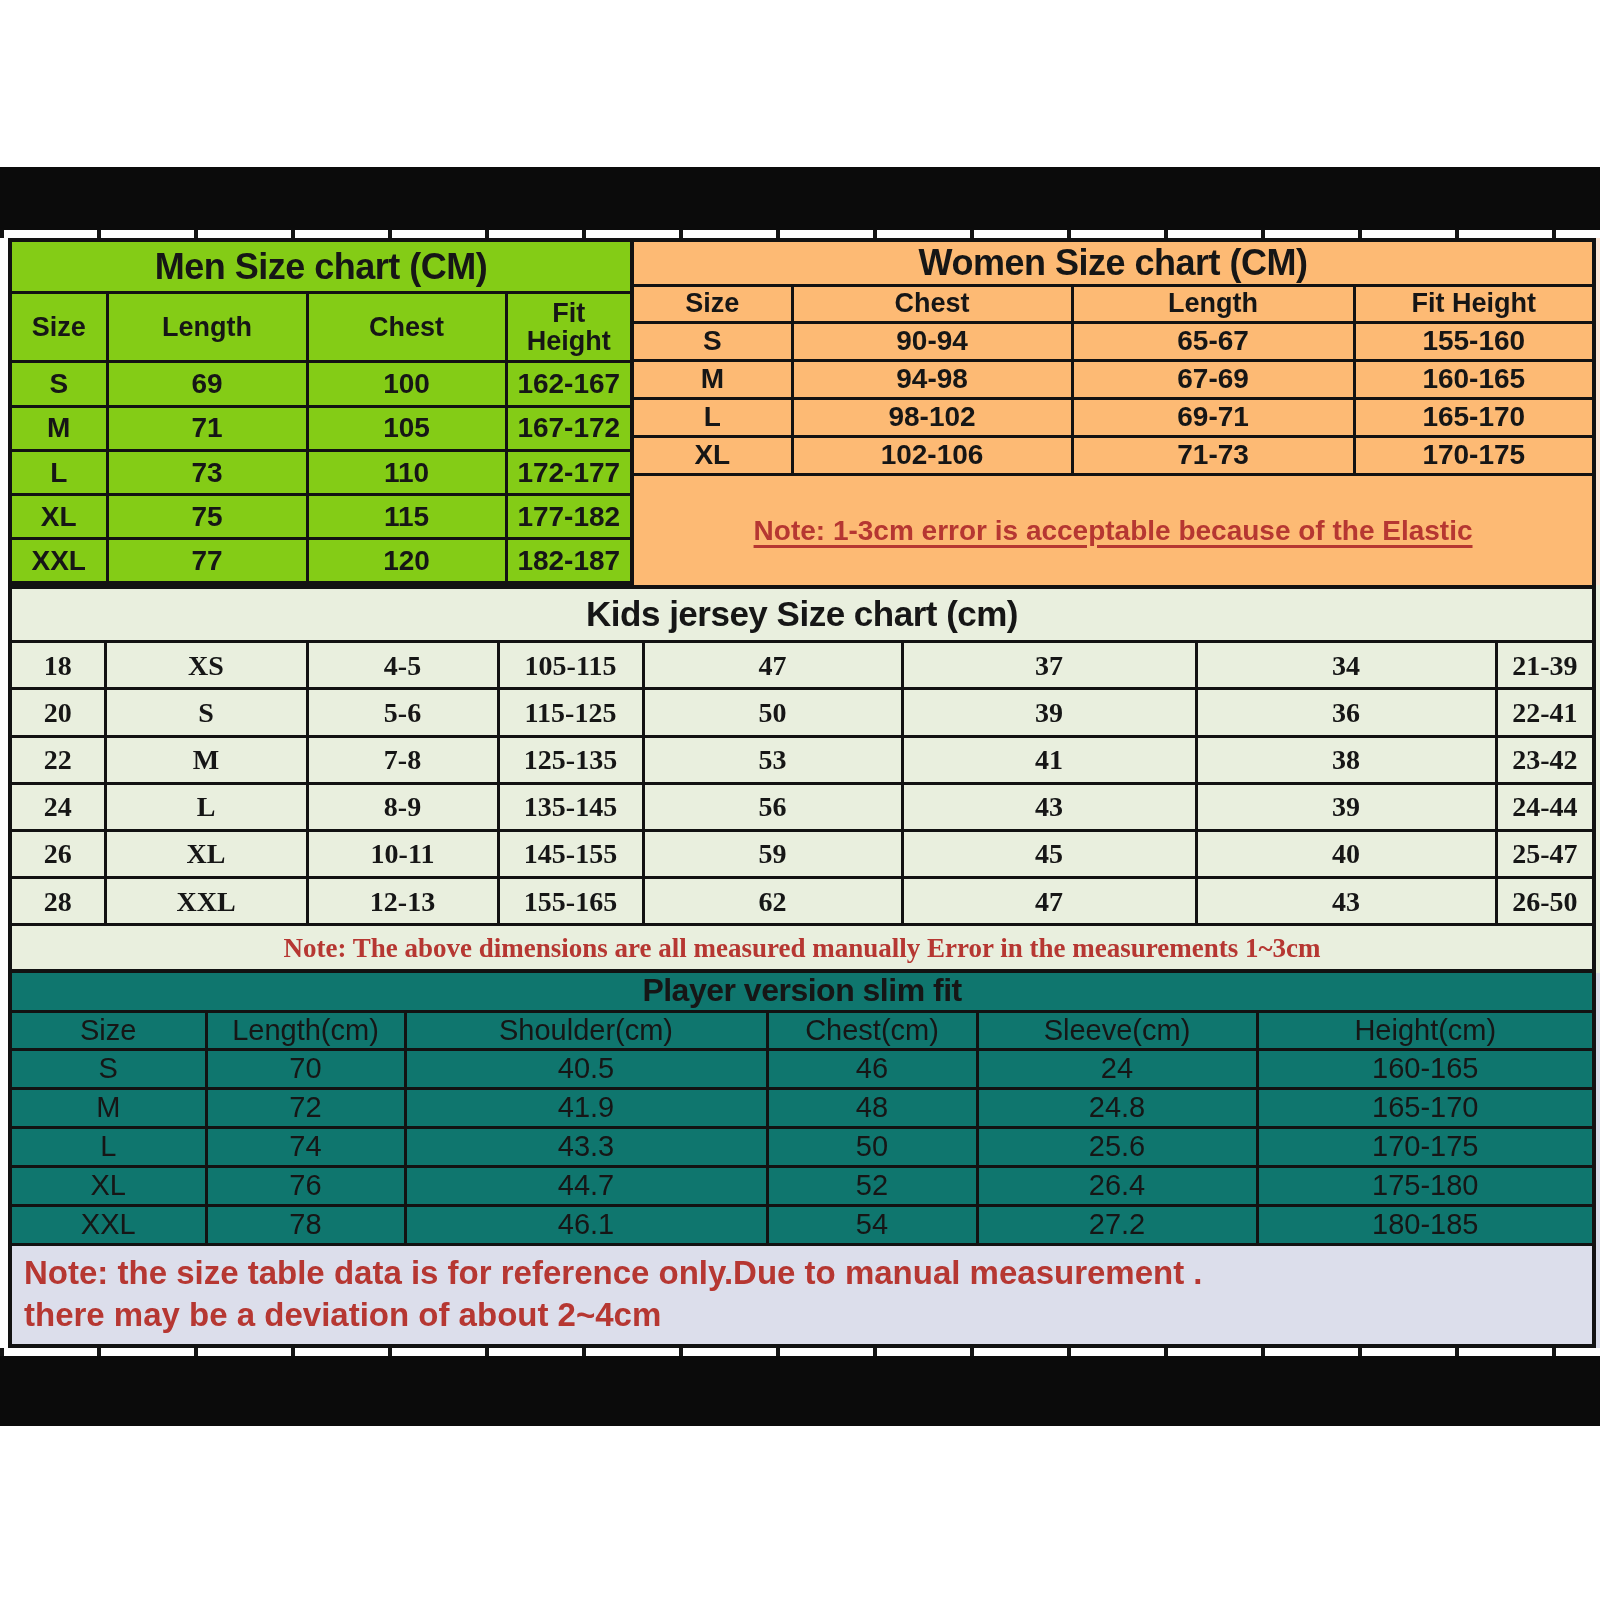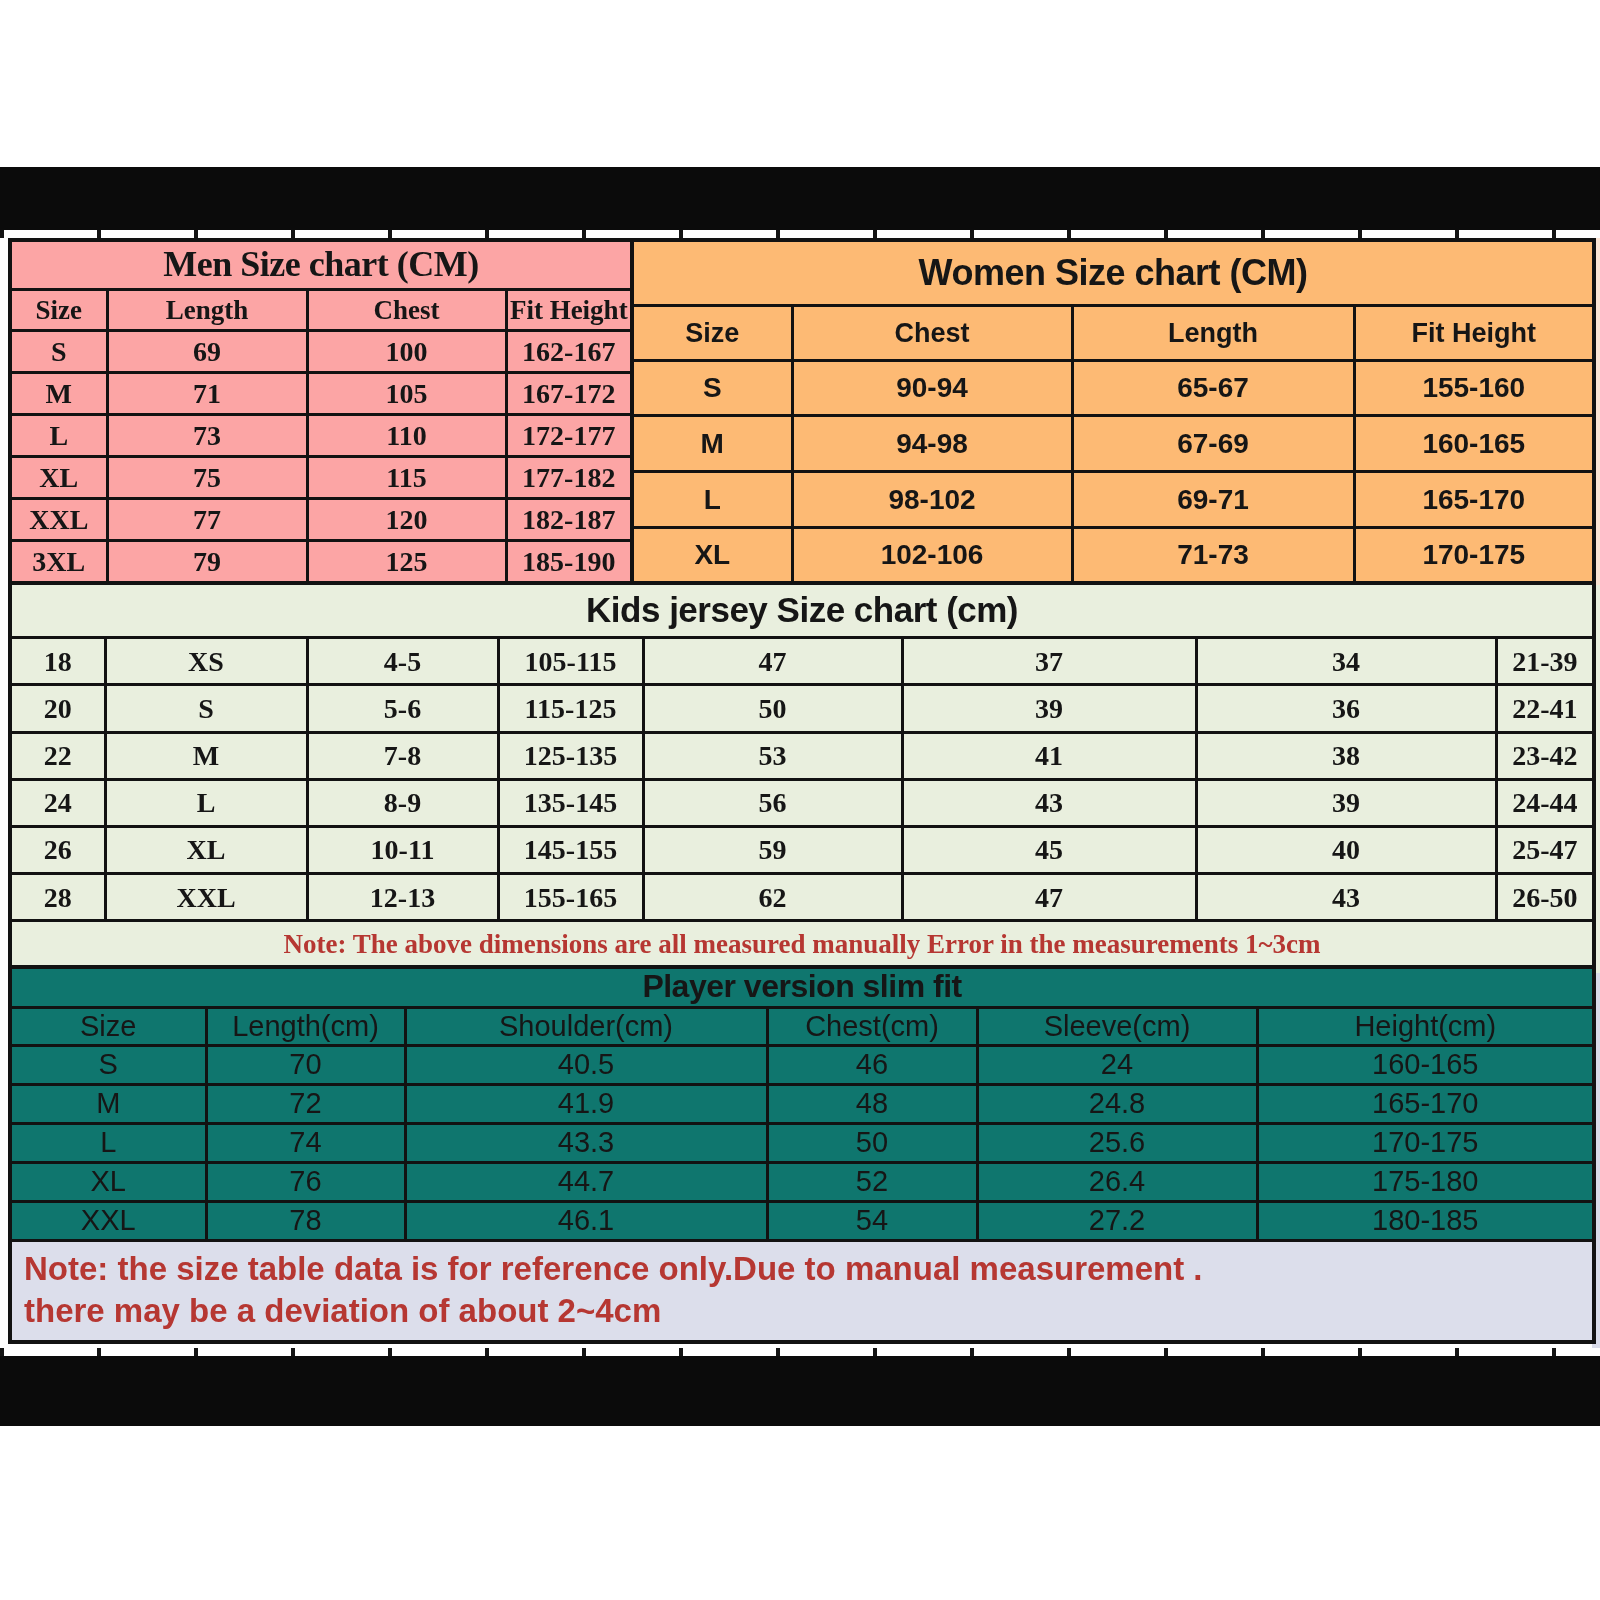--- a/index.html
+++ b/index.html
@@ -26,21 +26,21 @@
 
   table.tbl{border-collapse:collapse;table-layout:fixed;border:4px solid #121212;}
   table.tbl td{border:3px solid #121212;text-align:center;vertical-align:middle;
                padding:0;line-height:1.05;overflow:hidden;}
 
   .men{width:622px;height:347px;}
   .women{width:962px;height:347px;margin-left:-4px;}
   .kids{width:1584px;height:388px;}
   .player{width:1584px;height:375px;}
 
-  .men td{background:#fca5a5;font-family:Liberation Serif, serif;}
+  .men td{background:#84cc16;}
   .women td{background:#fdba74;}
   .kids td{background:#e9efde;}
   .player td{background:#0f766e;}
   .player td.note-cell{background:#dcdeeb;}
 
   tr.r-title{height:45px;}
   tr.r-head{height:37px;}
   tr.r-data{height:38px;}
   .women tr.r-note{height:113px;}
   .kids tr.r-title{height:44px;}
@@ -120,26 +120,20 @@
         <td class="cell">75</td>
         <td class="cell">115</td>
         <td class="cell">177-182</td>
       </tr>
       <tr class="r-data">
         <td class="cell">XXL</td>
         <td class="cell">77</td>
         <td class="cell">120</td>
         <td class="cell">182-187</td>
       </tr>
-      <tr class="r-data">
-        <td class="cell">3XL</td>
-        <td class="cell">79</td>
-        <td class="cell">125</td>
-        <td class="cell">185-190</td>
-      </tr>
     </tbody>
       </table>
 
     <table class="tbl women">
       <colgroup>
           <col style="width:160px">
           <col style="width:280px">
           <col style="width:282px">
           <col style="width:240px">
         </colgroup>
@@ -169,20 +163,23 @@
         <td class="cell">L</td>
         <td class="cell">98-102</td>
         <td class="cell">69-71</td>
         <td class="cell">165-170</td>
       </tr>
       <tr class="r-data">
         <td class="cell">XL</td>
         <td class="cell">102-106</td>
         <td class="cell">71-73</td>
         <td class="cell">170-175</td>
+      </tr>
+      <tr class="r-note">
+        <td colspan="4" class="note-cell note-red"><span class="u">Note: 1-3cm error is acceptable because of the Elastic</span></td>
       </tr>
     </tbody>
       </table>
   </div>
 
   <table class="tbl kids">
     <colgroup>
         <col style="width:95px">
         <col style="width:202px">
         <col style="width:191px">

